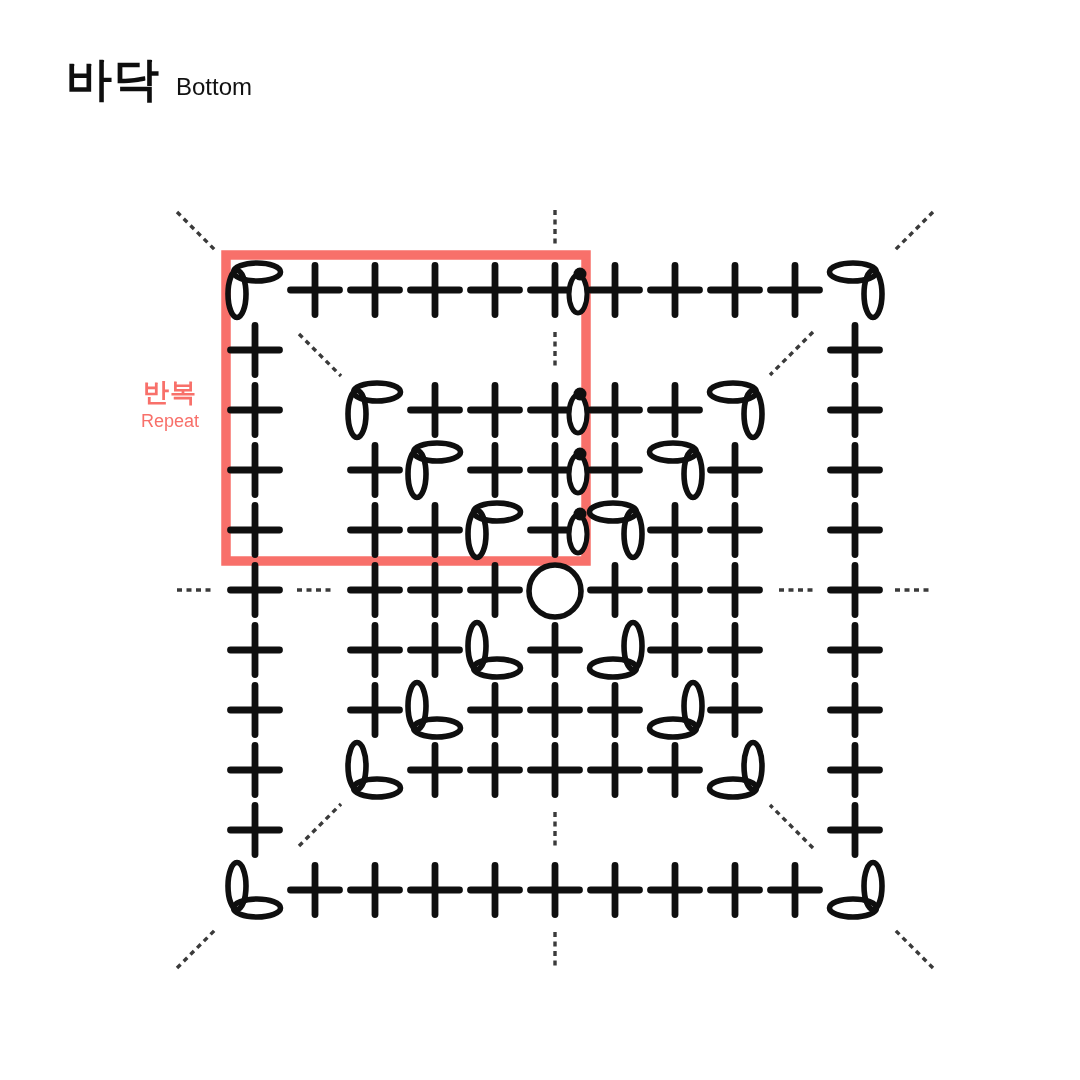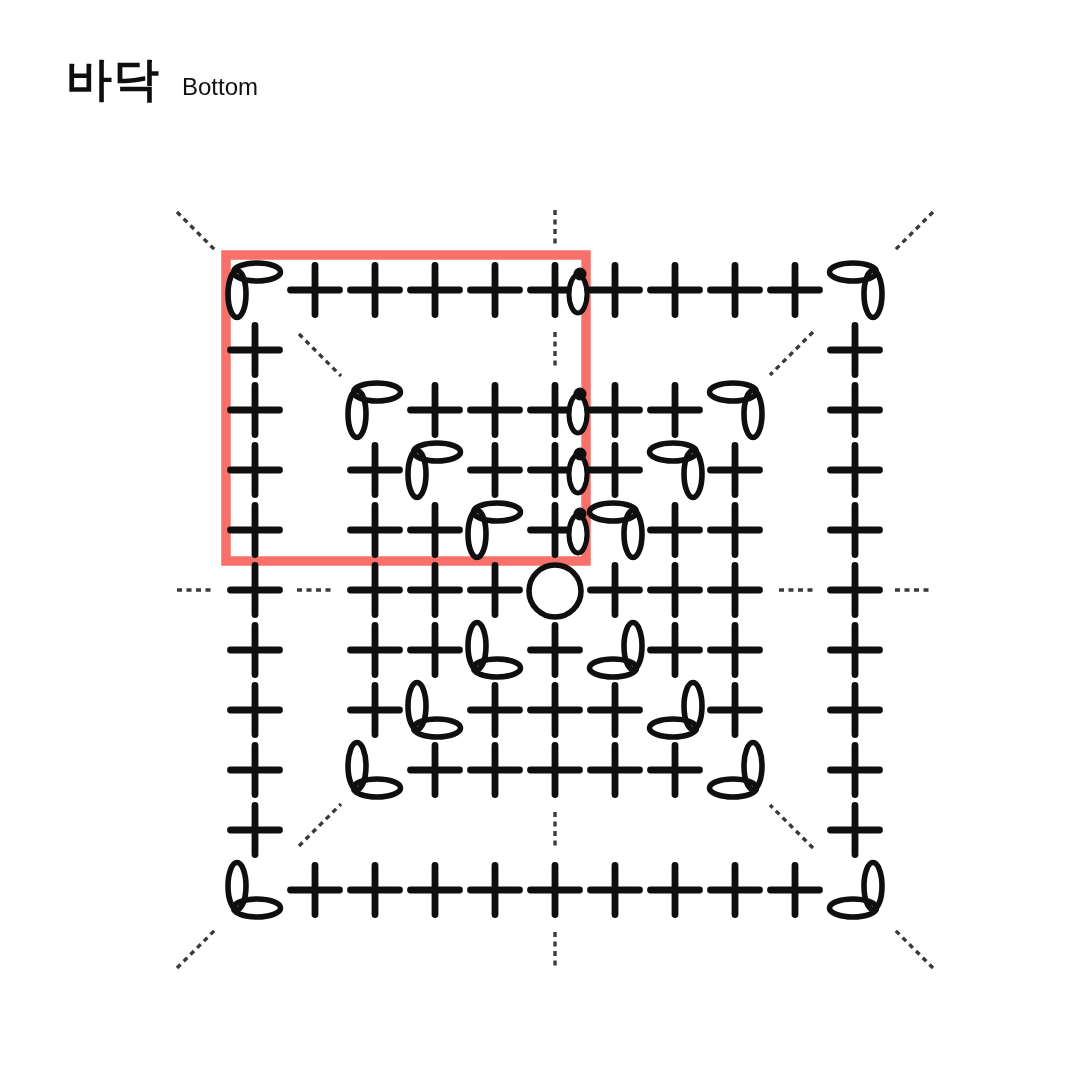--- a/index.html
+++ b/index.html
@@ -10,21 +10,21 @@
     background: #ffffff;
     overflow: hidden;
     font-family: "Liberation Sans", sans-serif;
   }
   .page-header {
     position: absolute;
     left: 66px;
     top: 56px;
     display: flex;
     align-items: baseline;
-    gap: 22px;
+    gap: 16px;
     color: #0e0e0e;
   }
   .page-header h1 {
     margin: 0;
     font-size: 46px;
     font-weight: 700;
     letter-spacing: 1px;
     line-height: 1;
   }
   .page-header .subtitle {
@@ -454,13 +454,17 @@
         <g>
           <ellipse cx="578" cy="534" rx="9" ry="19" fill="#ffffff" stroke="#0f0f0f" stroke-width="5"></ellipse>
           <circle cx="580" cy="514" r="6.5" fill="#0f0f0f"></circle>
         </g>
       </g>
     </svg>
   <header class="page-header">
     <h1>바닥</h1>
     <span class="subtitle">Bottom</span>
   </header>
+  <div class="repeat-label" style="color: rgb(248, 112, 106);">
+    <div class="ko">반복</div>
+    <div class="en">Repeat</div>
+  </div>
 </div>
 
 </body></html>

